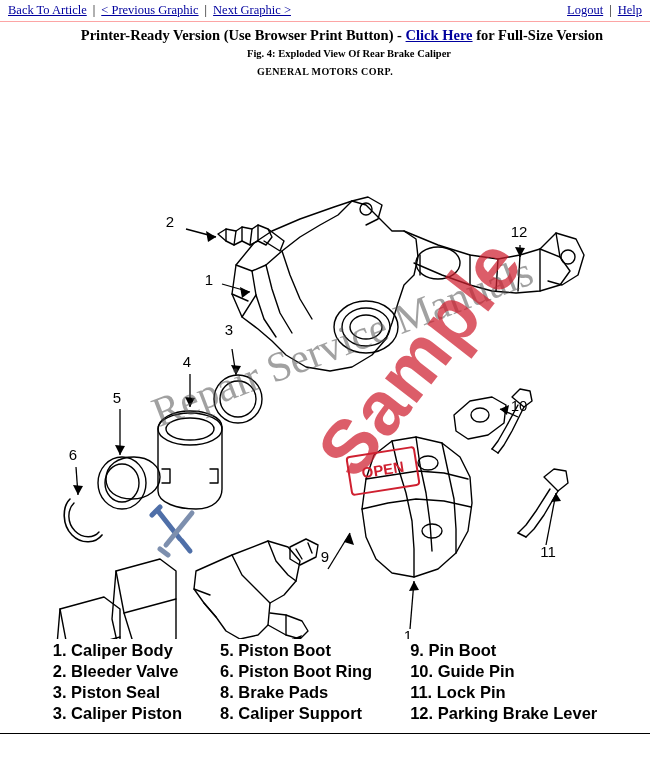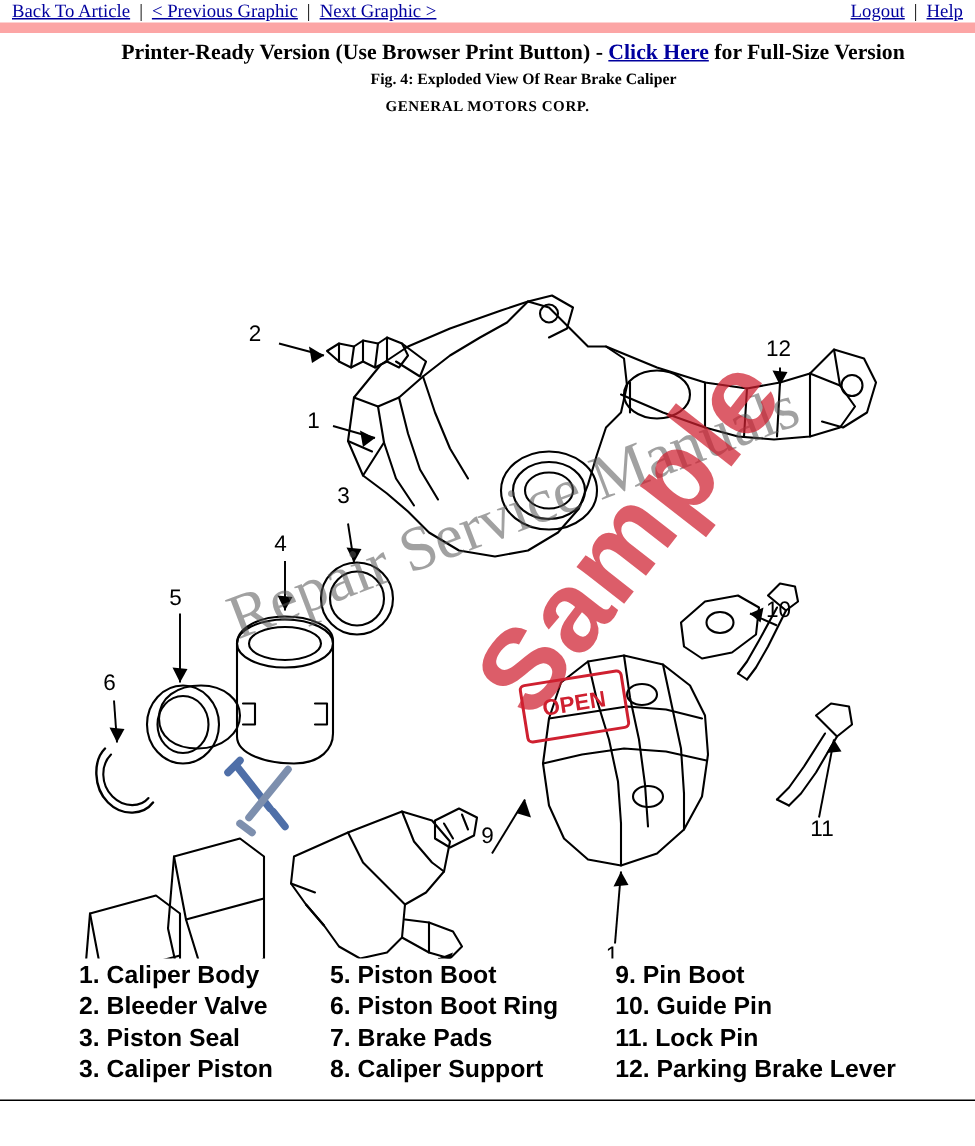--- a/index.html
+++ b/index.html
@@ -17,21 +17,21 @@
   }
   .page {
     width: 650px;
     height: 764px;
     position: relative;
     box-sizing: border-box;
   }
   
   .navbar {
     height: 22px;
-    border-bottom: 7px solid #fca5a5;
+    border-bottom: 1px solid #fca5a5;
     display: flex;
     align-items: center;
     padding: 0 8px;
     font-family: "Liberation Serif", serif;
     font-size: 12.5px;
     box-sizing: border-box;
   }
   .nav-left {
     display: flex;
     align-items: center;
@@ -399,21 +399,21 @@
   <div class="legend">
     <div class="legend-col">
       <div class="legend-item">1. Caliper Body</div>
       <div class="legend-item">2. Bleeder Valve</div>
       <div class="legend-item">3. Piston Seal</div>
       <div class="legend-item">3. Caliper Piston</div>
     </div>
     <div class="legend-col">
       <div class="legend-item">5. Piston Boot</div>
       <div class="legend-item">6. Piston Boot Ring</div>
-      <div class="legend-item">7. Brake Pads</div>
+      <div class="legend-item">8. Brake Pads</div>
       <div class="legend-item">8. Caliper Support</div>
     </div>
     <div class="legend-col">
       <div class="legend-item">9. Pin Boot</div>
       <div class="legend-item">10. Guide Pin</div>
       <div class="legend-item">11. Lock Pin</div>
       <div class="legend-item">12. Parking Brake Lever</div>
     </div>
   </div>
 

